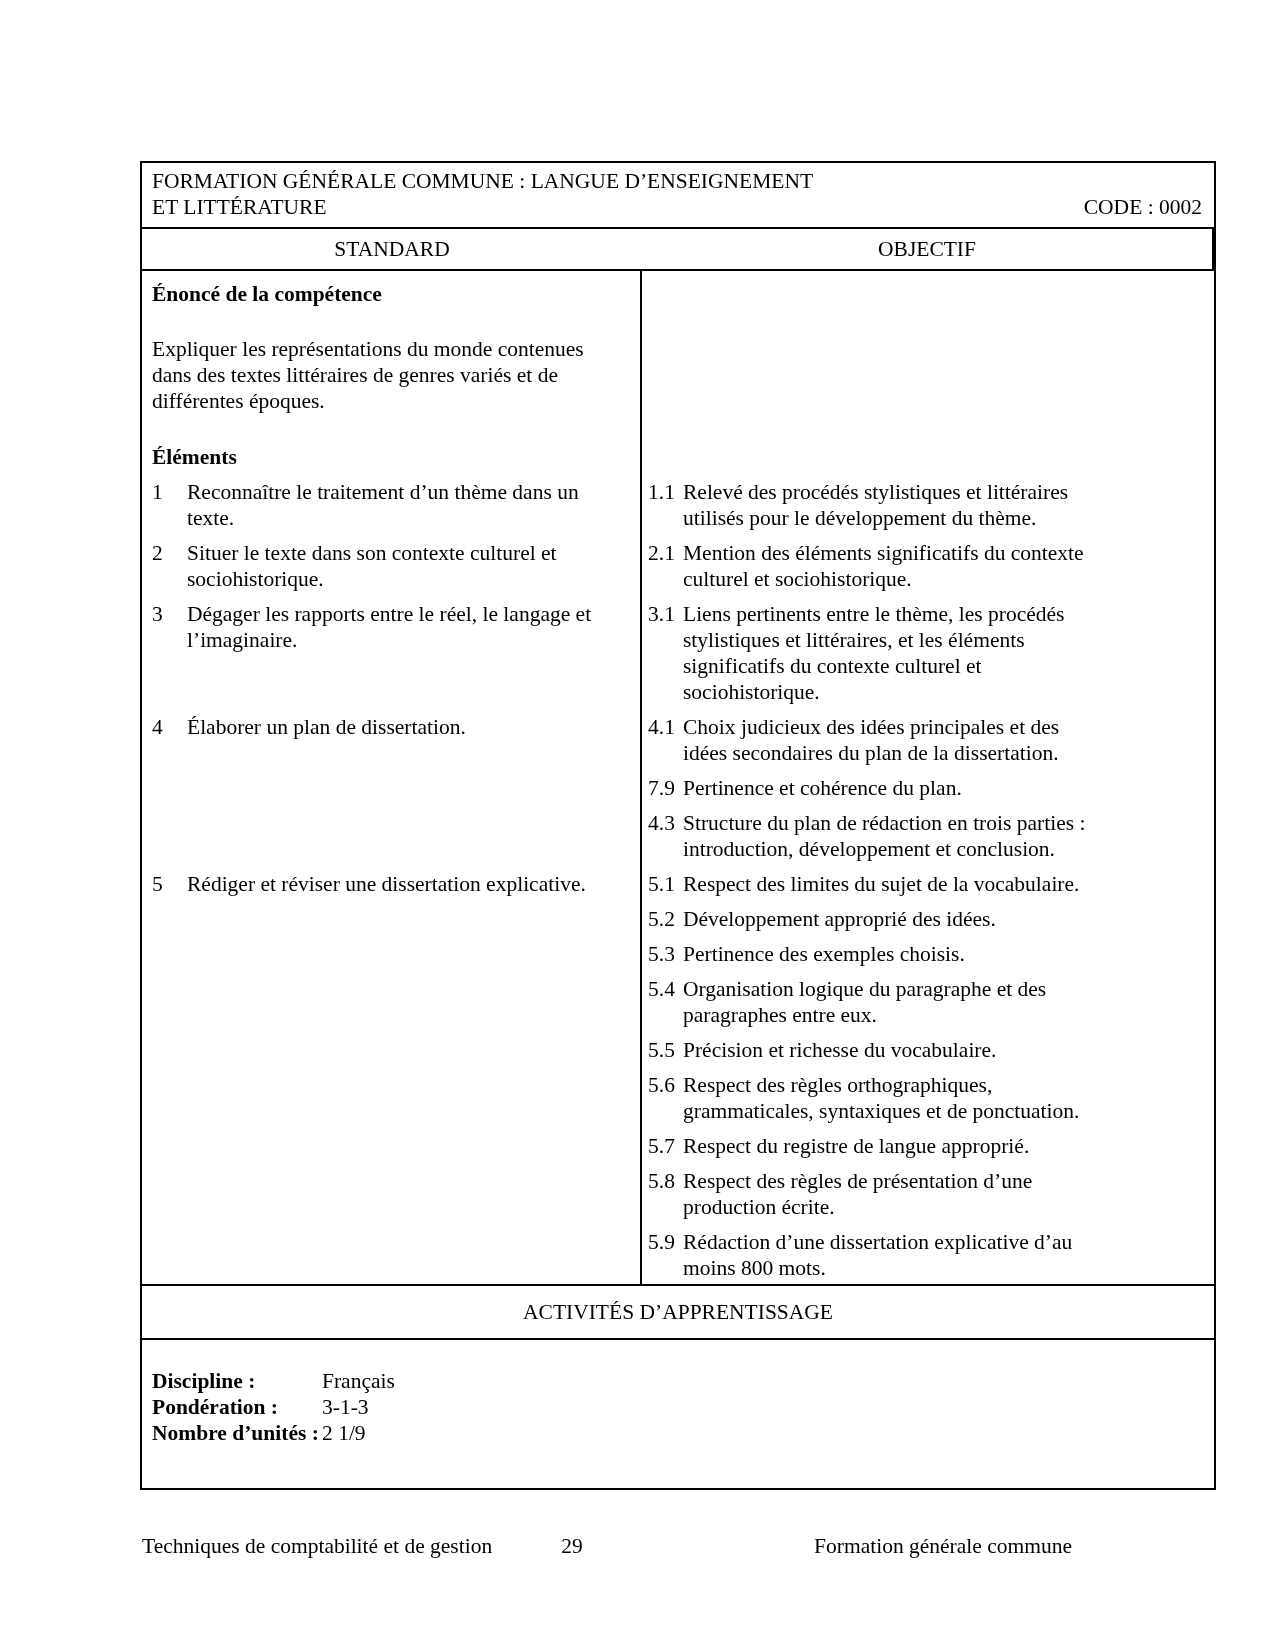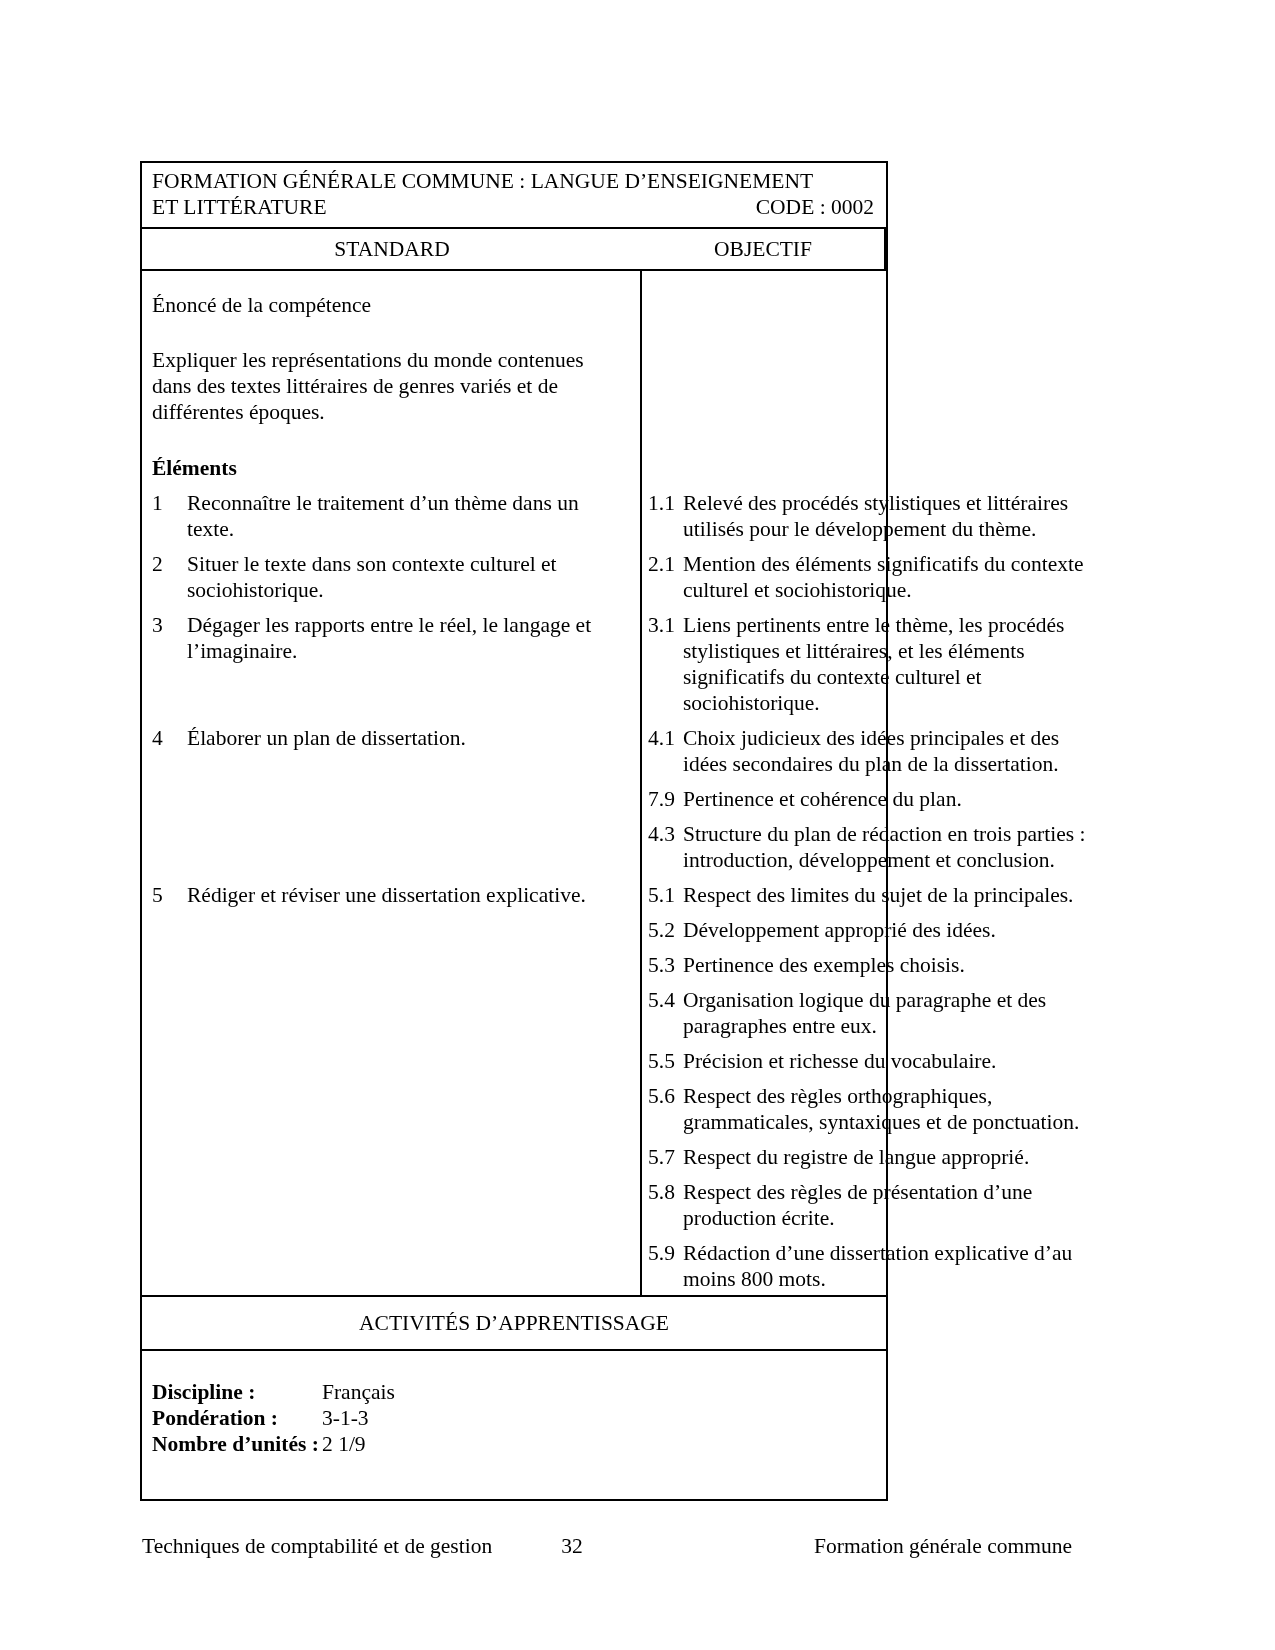--- a/index.html
+++ b/index.html
@@ -4,34 +4,34 @@
 <style>
   html, body { margin:0; padding:0; }
   body {
     width:1275px; height:1650px;
     background:#ffffff; color:#000000;
     font-family:"Liberation Serif","DejaVu Serif",serif;
     font-size:21.5px; line-height:26px;
     position:relative;
   }
   .doc-table {
-    position:absolute; left:140px; top:161px; width:748px;
+    position:absolute; left:140px; top:161px; width:1076px;
     border:2px solid #000; box-sizing:border-box; background:#fff;
   }
   .title-row { padding:5px 12px 7px 10px; }
   .title-line2 { display:flex; justify-content:space-between; }
   .col-head-row { display:grid; grid-template-columns:500px 1fr; border-top:2px solid #000; }
   .col-head { text-align:center; padding:7px 0; }
   .col-head.left { border-right:2px solid #000; box-sizing:border-box; }
   .main { border-top:2px solid #000; }
   .band { display:grid; grid-template-columns:500px 1fr; }
   .lc { border-right:2px solid #000; box-sizing:border-box; padding:0 10px; }
   .rc { padding:0 6px; }
   .band-enonce .lc { padding-top:6px; }
-  .enonce-heading { margin:15px 0 29px 0; font-weight:normal; }
+  .enonce-heading { margin:4px 0 29px 0; font-weight:bold; }
   .enonce-text { margin:0 0 30px 0; white-space:pre; }
   .col-heading { margin:0 0 9px 0; font-weight:bold; }
   .item { display:flex; margin-bottom:9px; }
   .item .num { flex:0 0 35px; width:35px; }
   .item .txt { white-space:pre; }
   .band-five .rc .item:last-child { margin-bottom:3px; }
   .activites-row { border-top:2px solid #000; text-align:center; padding:13px 0; }
   .details-row { border-top:2px solid #000; padding:28px 10px 42px 10px; }
   .detail { display:flex; }
   .detail .lbl { flex:0 0 170px; width:170px; font-weight:bold; }
@@ -146,21 +146,21 @@
     <div class="band band-five">
       <div class="lc">
         <div class="item">
           <div class="num">5</div>
           <div class="txt">Rédiger et réviser une dissertation explicative.</div>
         </div>
       </div>
       <div class="rc">
         <div class="item">
           <div class="num">5.1</div>
-          <div class="txt">Respect des limites du sujet de la principales.</div>
+          <div class="txt">Respect des limites du sujet de la vocabulaire.</div>
         </div>
         <div class="item">
           <div class="num">5.2</div>
           <div class="txt">Développement approprié des idées.</div>
         </div>
         <div class="item">
           <div class="num">5.3</div>
           <div class="txt">Pertinence des exemples choisis.</div>
         </div>
         <div class="item">
@@ -212,15 +212,15 @@
     <div class="detail">
       <span class="lbl">Nombre d’unités :</span>
       <span class="val">2 1/9</span>
     </div>
   </div>
 
 </div>
 
 <div class="page-footer">
   <span>Techniques de comptabilité et de gestion</span>
-  <span class="mid">32</span>
+  <span class="mid">29</span>
   <span class="rgt">Formation générale commune</span>
 </div>
 
 </body></html>

